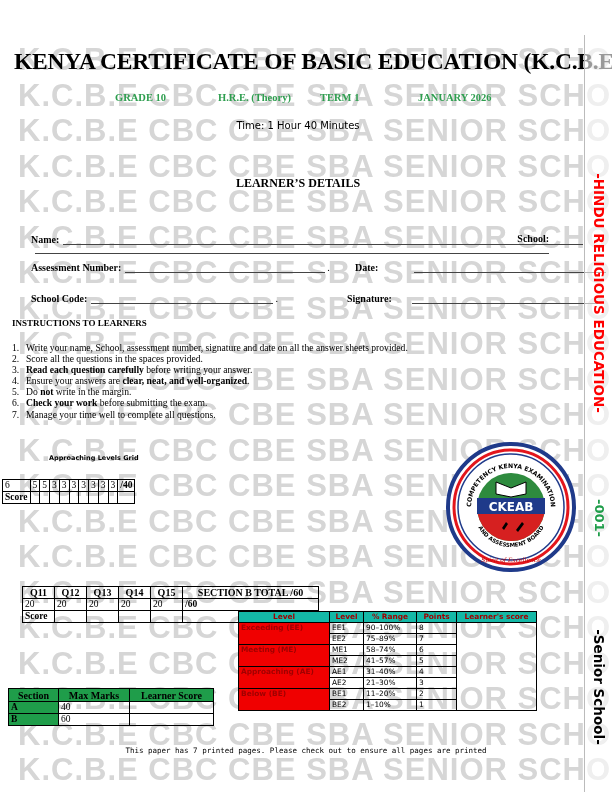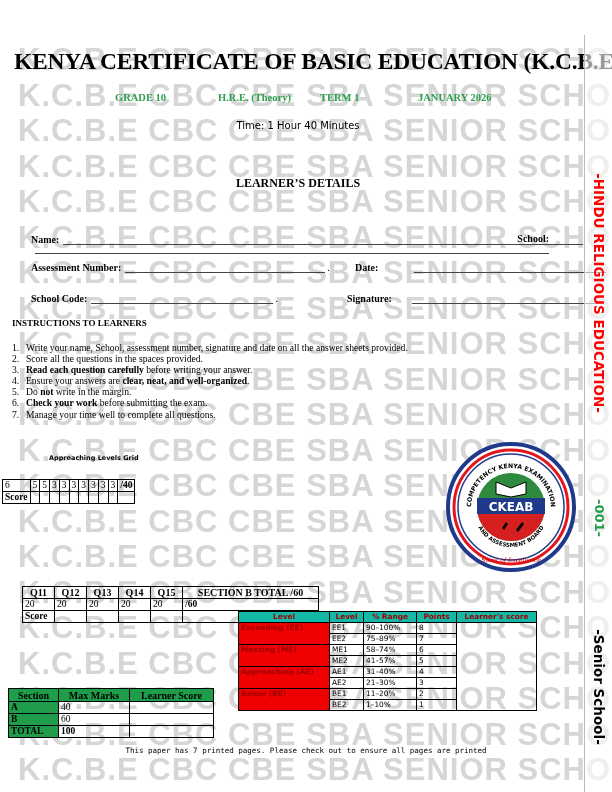--- a/index.html
+++ b/index.html
@@ -266,25 +266,20 @@
     <tr>
       <td class="green">A</td>
       <td>40</td>
       <td></td>
     </tr>
     <tr>
       <td class="green">B</td>
       <td>60</td>
       <td></td>
     </tr>
-    <tr>
-      <td class="green">TOTAL</td>
-      <td style="font-weight:bold">100</td>
-      <td></td>
-    </tr>
   </tbody>
     </table>
 
   <table class="tLevels">
     <tbody>
         <tr>
       <th style="width:91px">Level</th>
       <th style="width:34px">Level</th>
       <th style="width:53px">% Range</th>
       <th style="width:40px">Points</th>

